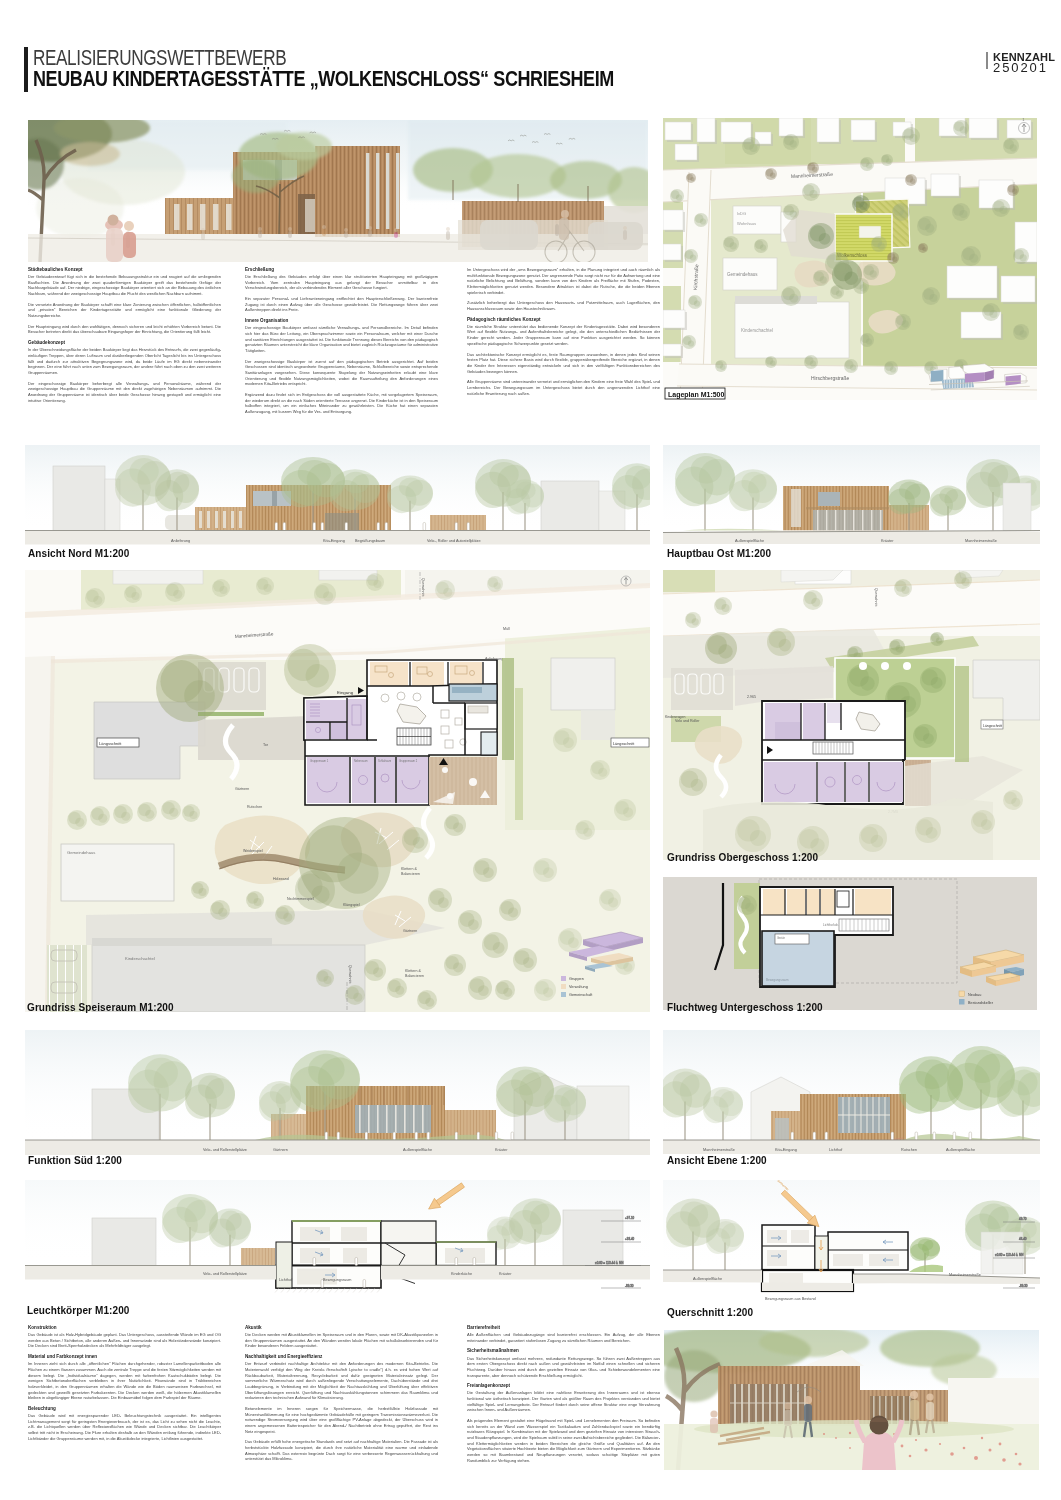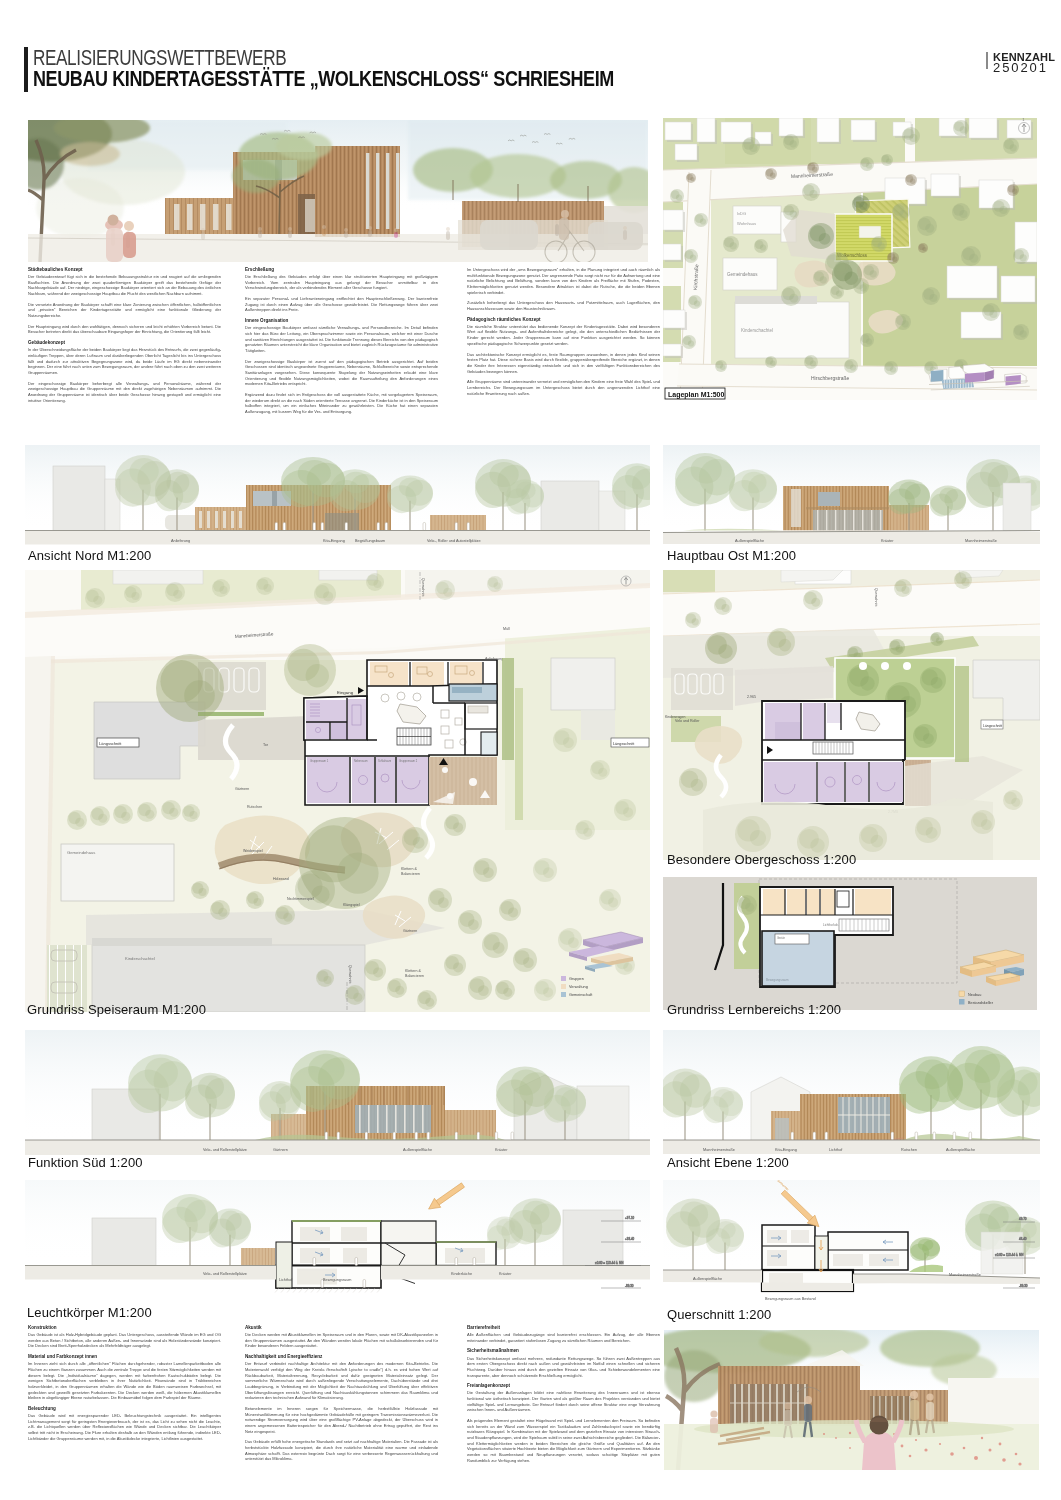--- a/index.html
+++ b/index.html
@@ -1,19 +1,19 @@
 <!DOCTYPE html>
 <html><head><meta charset="utf-8"><title>Wettbewerb</title>
 <style>
 html,body{margin:0;padding:0;background:#fff;}
 body{width:1061px;height:1500px;position:relative;font-family:"Liberation Sans",sans-serif;overflow:hidden;}
 .col{position:absolute;width:193px;font-size:4px;line-height:1.42;color:#434343;text-align:justify;}
 .col h4{font-size:4.6px;margin:0 0 0.6px 0;color:#1d1d1d;}
 .col p{margin:0 0 5px 0;}
-.plabel{position:absolute;font-weight:normal;font-size:13px;color:#111;letter-spacing:0.1px;}
+.plabel{position:absolute;font-weight:bold;font-size:10px;color:#111;letter-spacing:0.1px;}
 </style></head><body>
 
 <div style="position:absolute;left:24px;top:47px;width:3.6px;height:45px;background:#1c1c1c"></div>
 <div style="position:absolute;left:33px;top:45px;font-size:22px;color:#3d3d3d;letter-spacing:-0.5px;transform:scaleX(0.78);transform-origin:left top;white-space:nowrap">REALISIERUNGSWETTBEWERB</div>
 <div style="position:absolute;left:33px;top:66px;font-size:22.5px;font-weight:bold;color:#101010;letter-spacing:-0.5px;transform:scaleX(0.80);transform-origin:left top;white-space:nowrap">NEUBAU KINDERTAGESSTÄTTE „WOLKENSCHLOSS“ SCHRIESHEIM</div>
 
 <div style="position:absolute;left:986px;top:52px;width:2.4px;height:17px;background:#8a8a8a"></div>
 <div style="position:absolute;left:993px;top:51px;font-size:11px;font-weight:bold;color:#222;letter-spacing:0.2px">KENNZAHL</div>
 <div style="position:absolute;left:993px;top:60px;font-size:13px;font-weight:normal;color:#222;letter-spacing:1.9px">250201</div>
 
@@ -1543,21 +1543,21 @@
       <circle cx="297.8" cy="8.2" r="5.6" fill="#9aa873" fill-opacity="0.25"></circle>
       <circle cx="302.5" cy="12.0" r="4.0" fill="#9aa873" fill-opacity="0.23"></circle>
     </g>
     <g>
       <circle cx="30" cy="50" r="8" fill="#9aa873" fill-opacity="0.28"></circle>
       <circle cx="28.0" cy="48.4" r="5.0" fill="#9aa873" fill-opacity="0.25"></circle>
       <circle cx="32.2" cy="51.8" r="3.6" fill="#9aa873" fill-opacity="0.23"></circle>
     </g>
   </svg>
 
-<div class="plabel" style="left:667px;top:852px">Besondere Obergeschoss 1:200</div>
+<div class="plabel" style="left:667px;top:852px">Grundriss Obergeschoss 1:200</div>
 
 <svg style="position:absolute;left:663px;top:875px" width="374" height="137" viewBox="0 0 374 137">
     <rect x="0" y="2" width="374" height="133" fill="#dbd8d2"></rect>
     <rect x="96" y="4" width="198" height="104" fill="none" stroke="#9a9a94" stroke-width="0.5" stroke-dasharray="3,2"></rect>
     <rect x="71" y="8" width="26" height="86" fill="#c2cf99"></rect>
     <path d="M80,22 q-8,10 0,20 q8,10 0,20 q-6,8 2,16" stroke="#fff" stroke-width="4" fill="none"></path>
     <g>
       <circle cx="84" cy="30" r="10" fill="#9fb07a" fill-opacity="0.39"></circle>
       <circle cx="81.5" cy="28.0" r="6.2" fill="#9fb07a" fill-opacity="0.35"></circle>
       <circle cx="86.8" cy="32.2" r="4.5" fill="#9fb07a" fill-opacity="0.32"></circle>
@@ -1614,21 +1614,21 @@
       <polygon points="38,34 62,29 62,34 38,39" fill="#eec894"></polygon>
     </g>
     <g font-size="3.8" fill="#444">
       <rect x="296" y="116" width="5.5" height="5.5" fill="#f6d9a8" stroke="#c9a66b" stroke-width="0.4"></rect>
       <text x="305" y="120.5">Neubau</text>
       <rect x="296" y="124" width="5.5" height="5.5" fill="#8fb0c6"></rect>
       <text x="305" y="128.5">Bestandskeller</text>
     </g>
   </svg>
 
-<div class="plabel" style="left:667px;top:1002px">Grundriss Lernbereichs 1:200</div>
+<div class="plabel" style="left:667px;top:1002px">Fluchtweg Untergeschoss 1:200</div>
 
 <svg style="position:absolute;left:25px;top:1030px" width="625" height="135" viewBox="0 0 625 135">
     <defs>
       <pattern id="wdS" width="3.2" height="50" patternUnits="userSpaceOnUse">
         <rect width="3.2" height="50" fill="#c59e70"></rect>
         <rect width="0.9" height="50" fill="#ab804f" opacity="0.8"></rect>
         <rect x="1.9" width="0.6" height="50" fill="#d6b486" opacity="0.9"></rect>
       </pattern>
       <pattern id="wlS" width="3.2" height="50" patternUnits="userSpaceOnUse">
         <rect width="3.2" height="50" fill="#d3b289"></rect>

